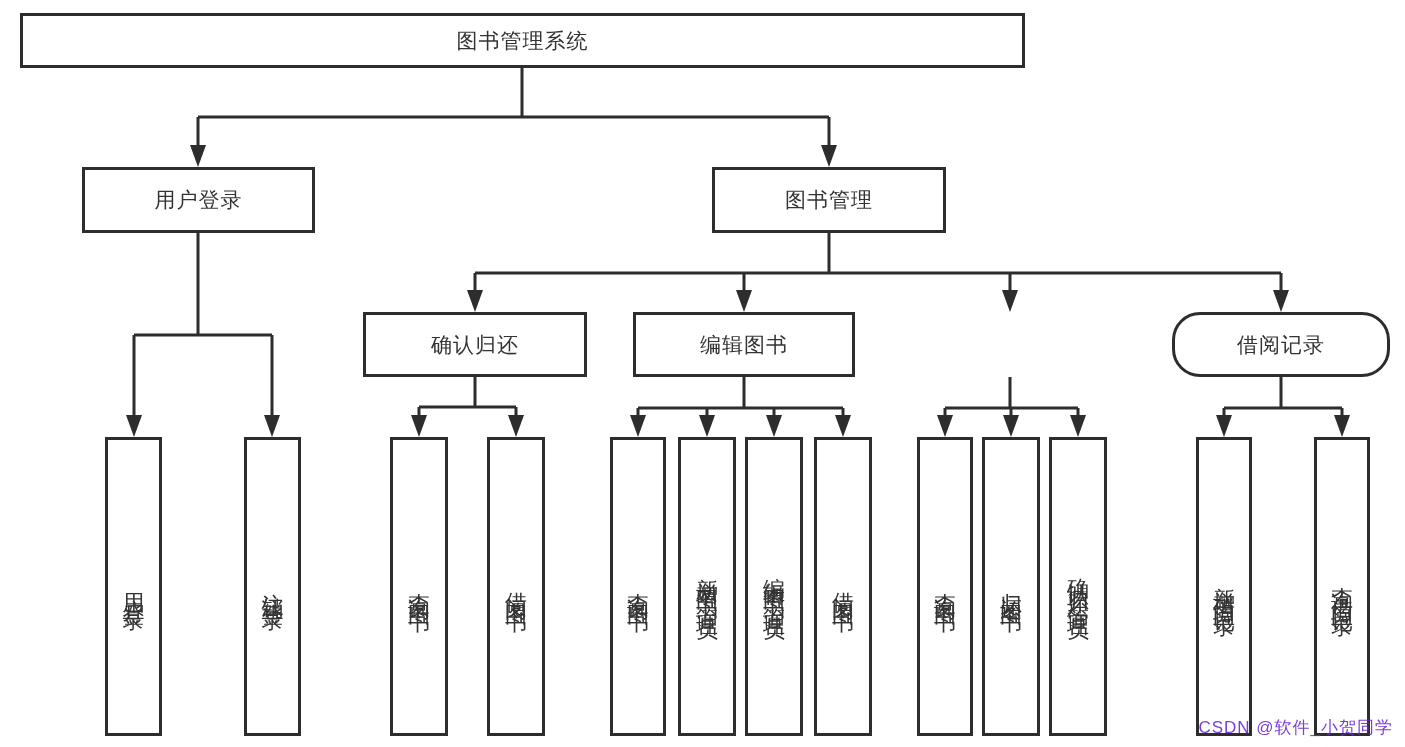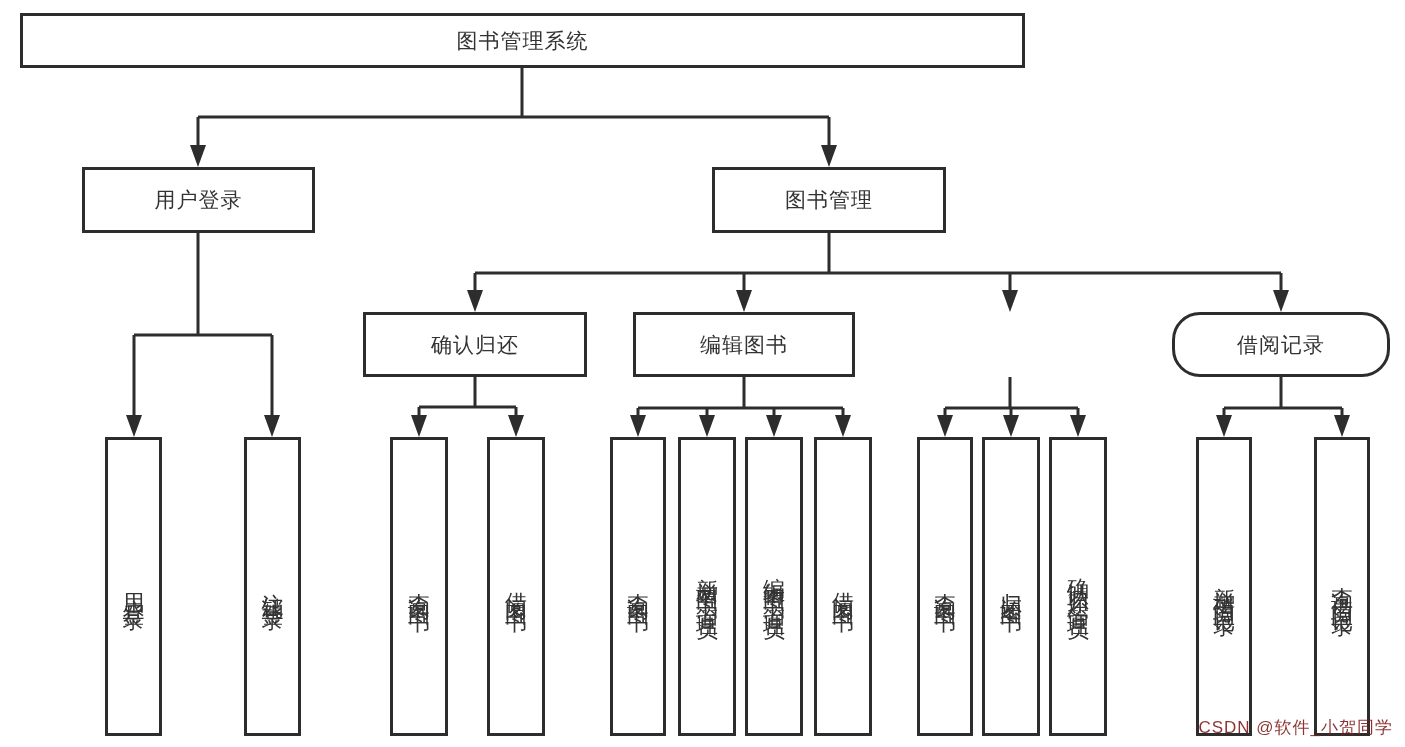--- a/index.html
+++ b/index.html
@@ -39,21 +39,21 @@
     text-orientation: mixed;
     font-size: 22px;
     letter-spacing: 6px;
     line-height: 1;
   }
   #watermark {
     position: absolute;
     right: 12px;
     bottom: 8px;
     font-size: 17px;
-    color: #7f1d1d;
+    color: #6d28d9;
     opacity: 0.9;
     letter-spacing: 1px;
     z-index: 3;
     white-space: nowrap;
   }
 </style>
 </head>
 <body>
 
 <div id="stage">

